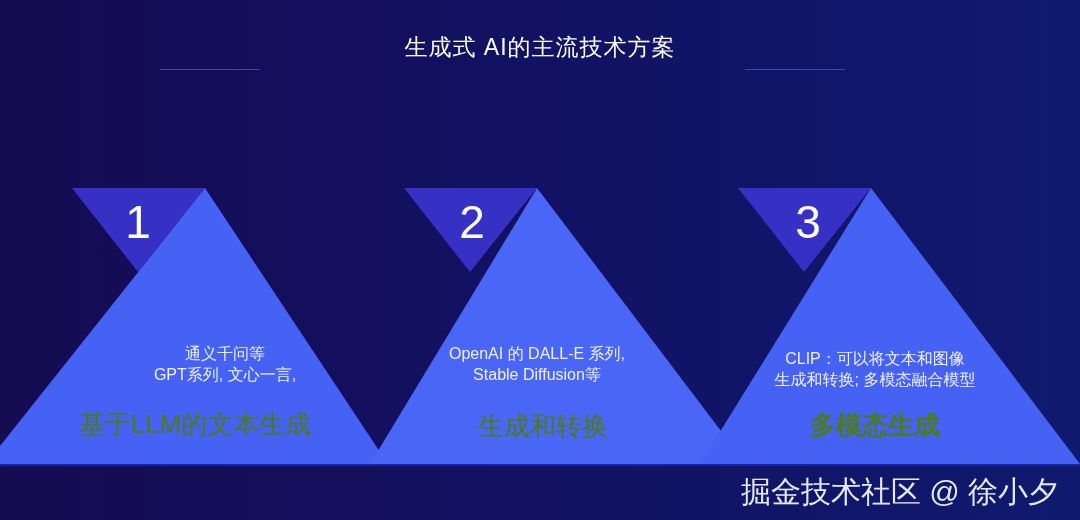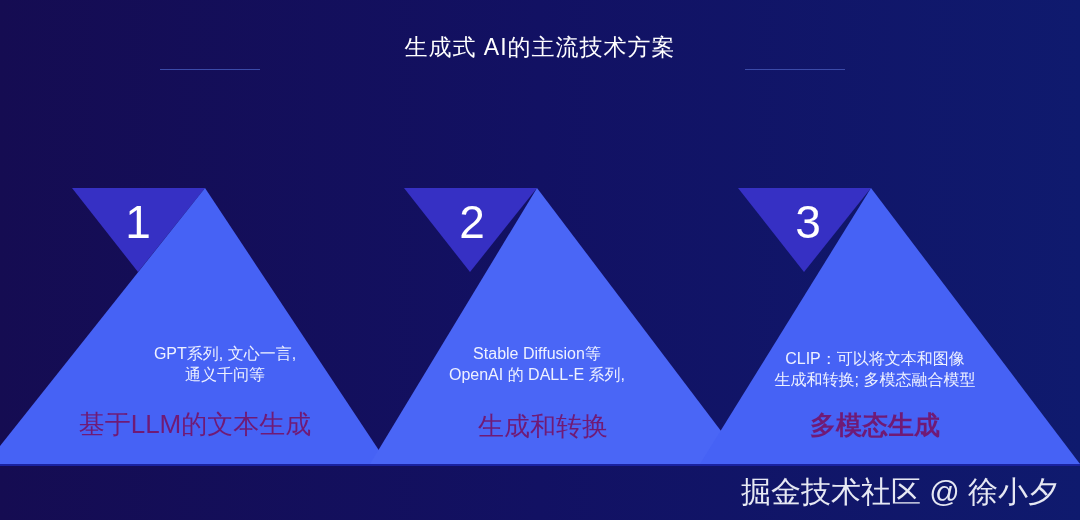--- a/index.html
+++ b/index.html
@@ -23,21 +23,21 @@
   .num {
     position:absolute; font-size:46px; line-height:50px; color:#ffffff;
     width:60px; text-align:center;
   }
   .desc {
     position:absolute; text-align:center; font-size:16px; line-height:21px;
     color:#eef1ff;
   }
   .heading {
     position:absolute; text-align:center; font-size:26px; line-height:32px;
-    color:#701a75;
+    color:#4d7c0f;
   }
   .watermark {
     position:absolute; right:22px; bottom:14px; font-size:30px; line-height:28px;
     color:#e6e8f3;
   }
 </style>
 </head>
 <body>
 
 <div class="title-wrap">
@@ -55,29 +55,29 @@
 
   <polygon points="404,188 537,188 470,272" fill="#3630c4"></polygon>
   <polygon points="537,188 746,464 370,464" fill="#4a66f6"></polygon>
 
   <polygon points="738,188 871,188 804,272" fill="#3630c4"></polygon>
   <polygon points="871,188 1080,464 700,464" fill="#4662f5"></polygon>
 </svg>
 
 <div class="num" style="left:108px; top:197px;">1</div>
 <div class="desc" style="left:95px; top:343px; width:260px;">
+  <div>通义千问等</div>
   <div>GPT系列, 文心一言,</div>
-  <div>通义千问等</div>
 </div>
 <div class="heading" style="left:40px; top:408px; width:310px;">基于LLM的文本生成</div>
 
 <div class="num" style="left:442px; top:197px;">2</div>
 <div class="desc" style="left:402px; top:343px; width:270px;">
+  <div>OpenAI 的 DALL-E 系列,</div>
   <div>Stable Diffusion等</div>
-  <div>OpenAI 的 DALL-E 系列,</div>
 </div>
 <div class="heading" style="left:438px; top:410px; width:210px;">生成和转换</div>
 
 <div class="num" style="left:778px; top:197px;">3</div>
 <div class="desc" style="left:735px; top:348px; width:280px;">
   <div>CLIP：可以将文本和图像</div>
   <div>生成和转换; 多模态融合模型</div>
 </div>
 <div class="heading" style="left:770px; top:409px; width:210px;font-weight:bold;">多模态生成</div>
 

